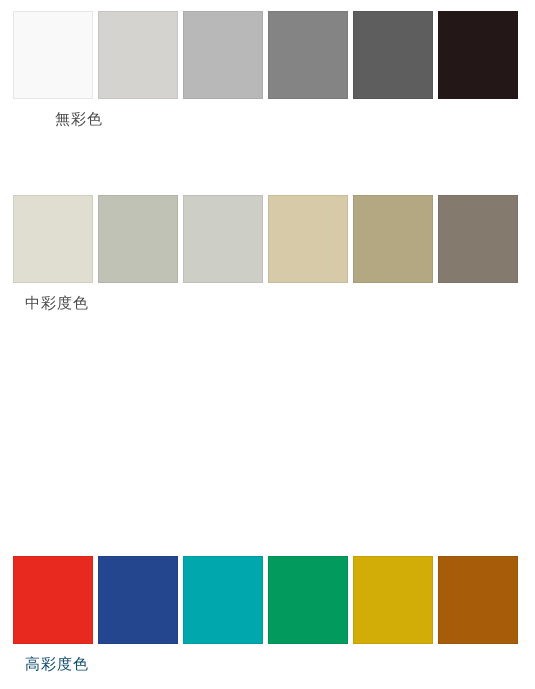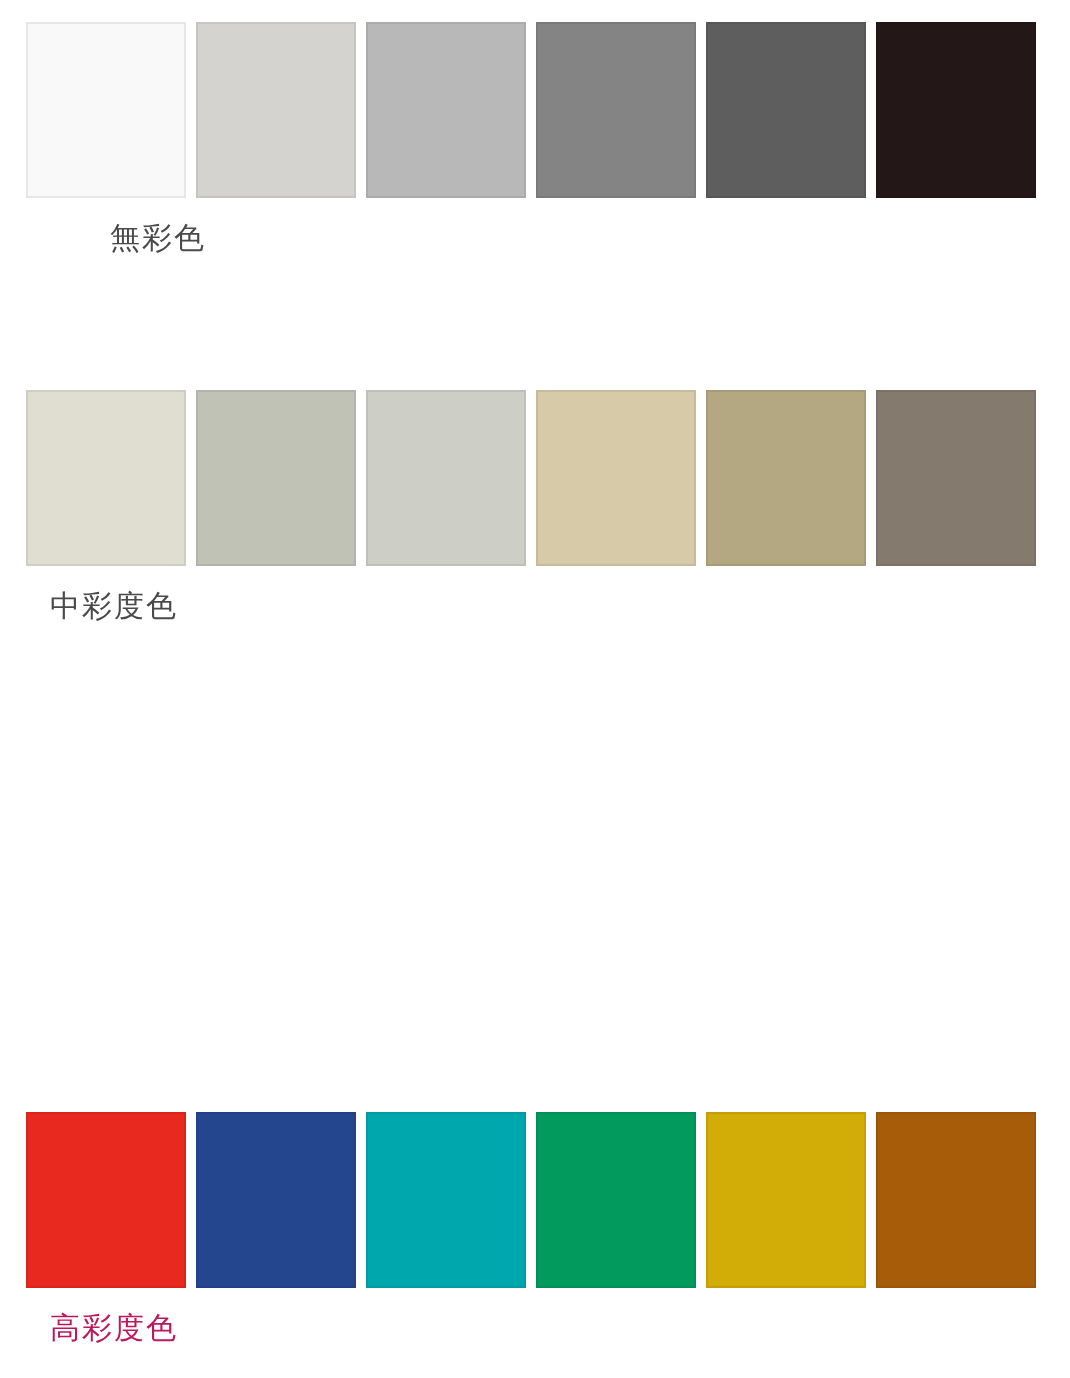--- a/index.html
+++ b/index.html
@@ -143,16 +143,16 @@
         <div class="swatch" title="#029a5d">
           <div class="swatch-inner" style="background-color: rgb(2, 154, 93);"></div>
         </div>
         <div class="swatch" title="#d3ad07">
           <div class="swatch-inner" style="background-color: rgb(211, 173, 7);"></div>
         </div>
         <div class="swatch" title="#a75c0a">
           <div class="swatch-inner" style="background-color: rgb(167, 92, 10);"></div>
         </div>
       </div>
-    <div class="row-label" style="color: #be185d;">高彩度色</div>
+    <div class="row-label" style="color: #0c4a6e;">高彩度色</div>
   </div>
 
 </div>
 
 </body></html>

